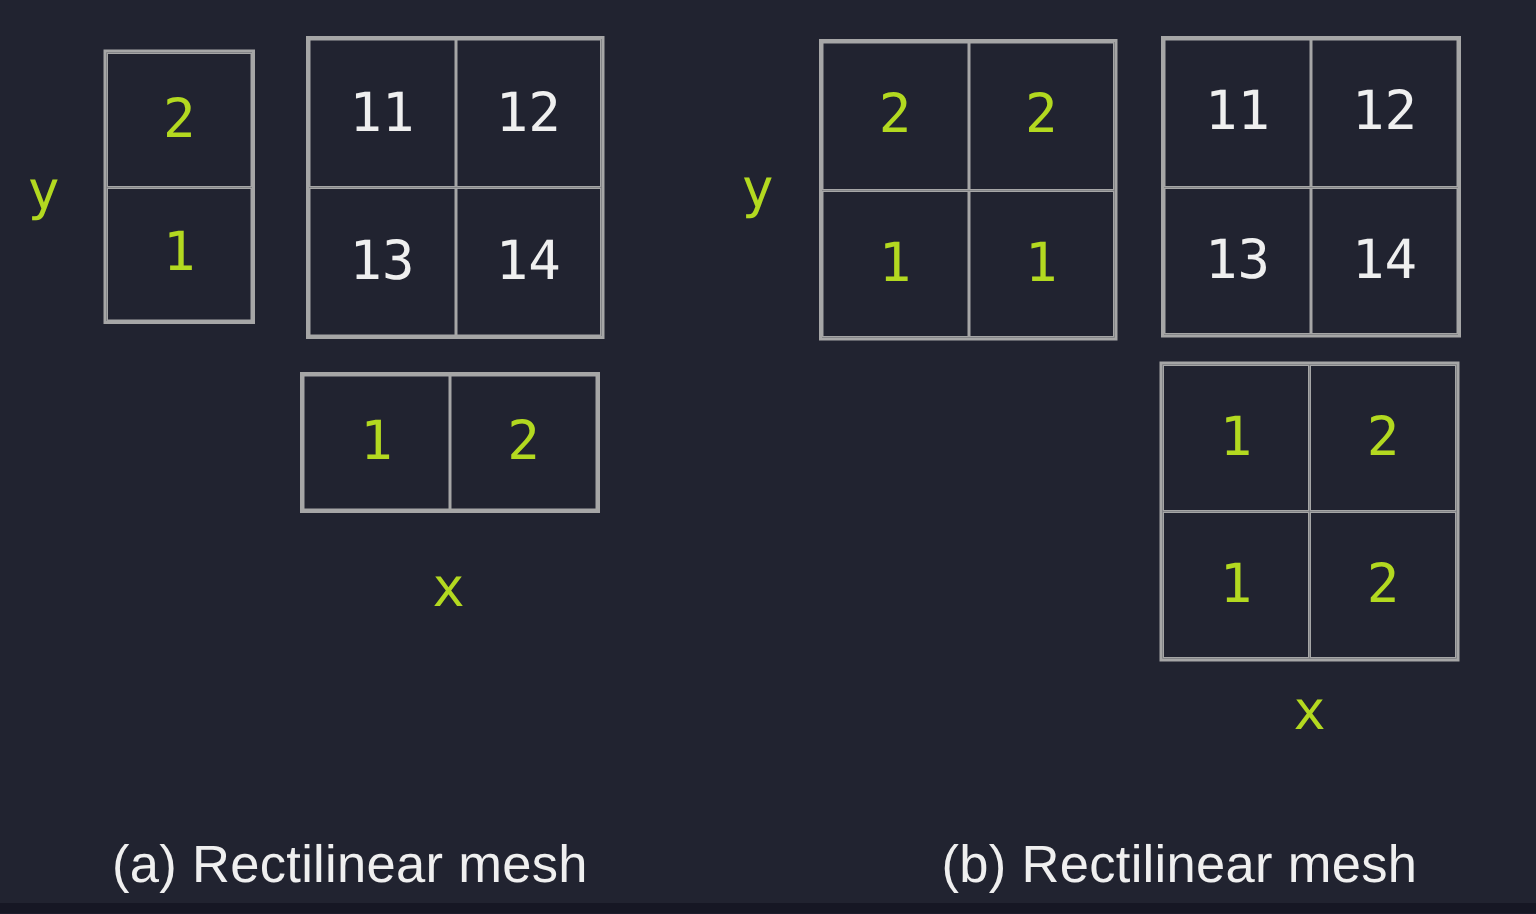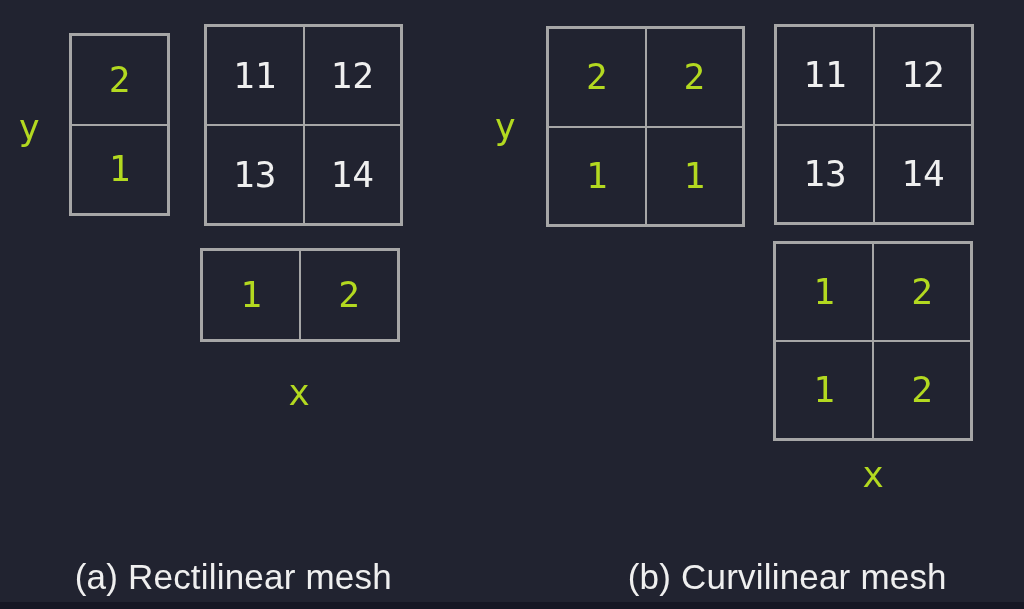--- a/index.html
+++ b/index.html
@@ -111,18 +111,18 @@
   <div class="grid green-text" style="left: 773px; top: 241px; width: 200px; height: 200px; grid-template-columns: repeat(2, 1fr); grid-template-rows: repeat(2, 1fr);">
       <div class="cell">1</div>
       <div class="cell">2</div>
       <div class="cell">1</div>
       <div class="cell">2</div>
     </div>
 
   <div class="axis-label" style="left:853px; top:452px;">x</div>
 
   <div class="caption" style="left:588px; top:511px;">
-    <span class="line1">(b) Curvilinear mesh</span>
+    <span class="line1">(b) Rectilinear mesh</span>
     
   </div>
 
   <div class="bottom-strip"></div>
 </div>
 
 </body></html>

